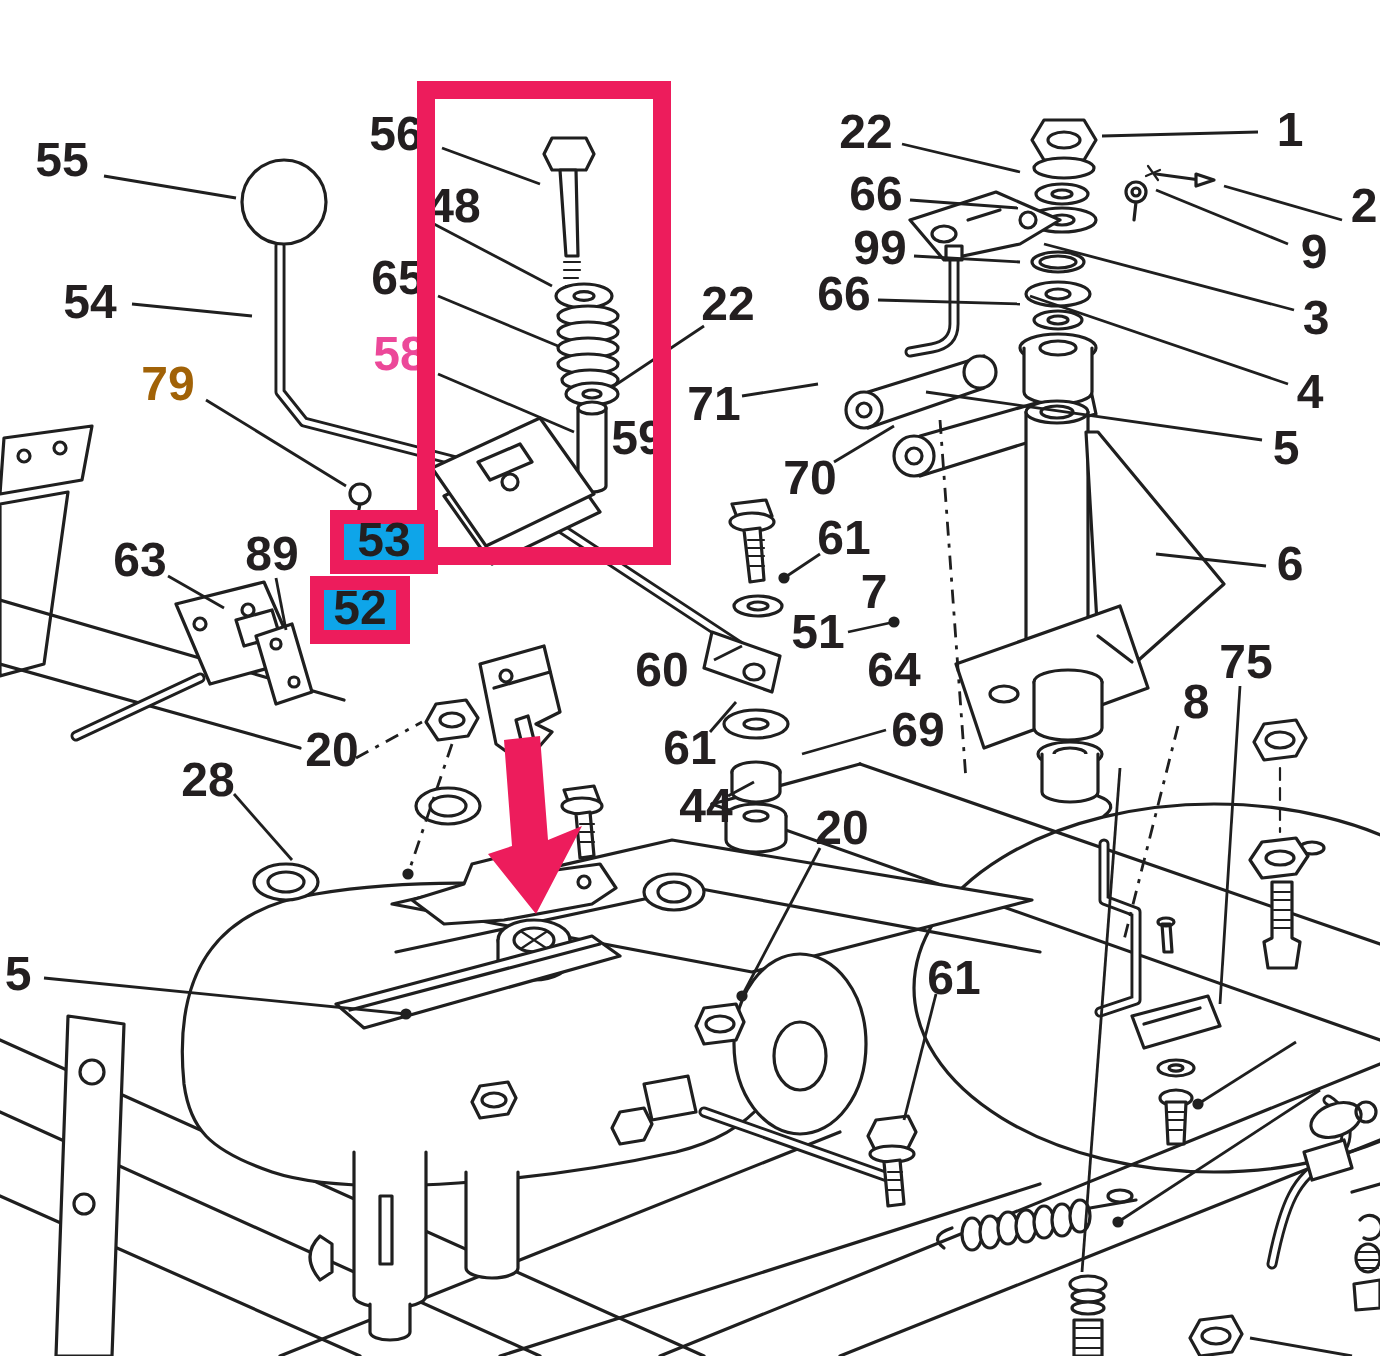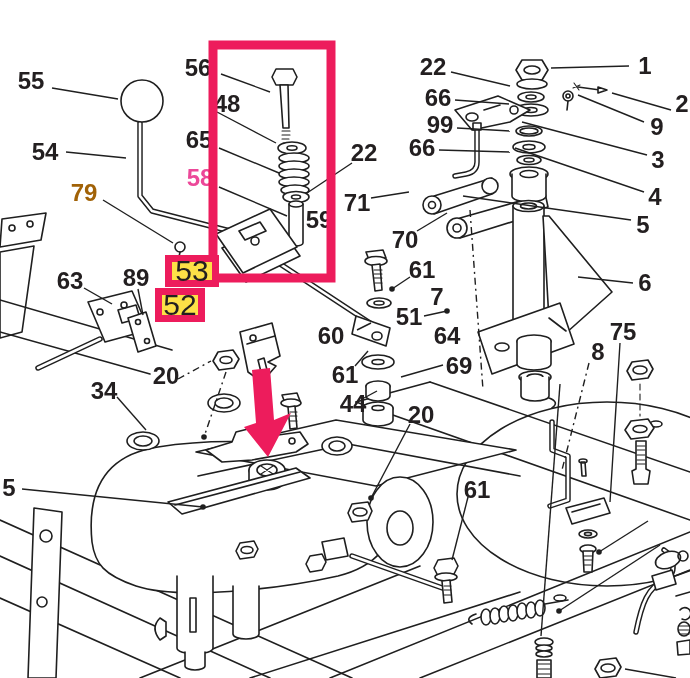--- a/index.html
+++ b/index.html
@@ -7,22 +7,22 @@
          font-family:"Liberation Sans", sans-serif;}
   #artwork, #overlay-svg{position:absolute;left:0;top:0;}
   #label-layer{position:absolute;left:0;top:0;width:100%;height:100%;pointer-events:none;}
   .ln{fill:none;stroke:#1f1f1f;stroke-width:1.6;stroke-linecap:round;stroke-linejoin:round;}
   .lnw{fill:#ffffff;stroke:#1f1f1f;stroke-width:1.6;stroke-linecap:round;stroke-linejoin:round;}
   .thin{stroke-width:1.1;}
   .tube{fill:none;stroke:#1f1f1f;stroke-width:5.5;stroke-linecap:round;stroke-linejoin:round;}
   .tubeIn{fill:none;stroke:#ffffff;stroke-width:2.6;stroke-linecap:round;stroke-linejoin:round;}
   .plabel{position:absolute;transform:translate(-50%,-50%);color:#231f20;
           font-size:24px;font-weight:700;line-height:1;white-space:nowrap;}
-  .boxedlabel{position:absolute;color:#231f20;font-size:30px;font-weight:400;line-height:1;
-          background:#fde047;border-style:solid;padding:2px 4px;box-sizing:border-box;
+  .boxedlabel{position:absolute;color:#231f20;font-size:24px;font-weight:700;line-height:1;
+          background:#0ea5e9;border-style:solid;padding:2px 4px;box-sizing:border-box;
           display:flex;align-items:center;justify-content:center;}
   .leader{stroke:#1f1f1f;stroke-width:1.4;fill:none;}
   .leader.dashed{stroke-dasharray:7 4 2 4;}
 </style>
 </head>
 <body>
 
 <div id="stage">
 
   <svg id="artwork" width="690" height="678" viewBox="0 0 690 678">
@@ -361,21 +361,21 @@
       <div class="plabel" style="left: 437px; top: 297px; color: rgb(35, 31, 32);">7</div>
       <div class="plabel" style="left: 409px; top: 317px; color: rgb(35, 31, 32);">51</div>
       <div class="plabel" style="left: 447px; top: 336px; color: rgb(35, 31, 32);">64</div>
       <div class="plabel" style="left: 459px; top: 366px; color: rgb(35, 31, 32);">69</div>
       <div class="plabel" style="left: 331px; top: 336px; color: rgb(35, 31, 32);">60</div>
       <div class="plabel" style="left: 345px; top: 375px; color: rgb(35, 31, 32);">61</div>
       <div class="plabel" style="left: 353px; top: 404px; color: rgb(35, 31, 32);">44</div>
       <div class="plabel" style="left: 166px; top: 376px; color: rgb(35, 31, 32);">20</div>
       <div class="plabel" style="left: 70px; top: 281px; color: rgb(35, 31, 32);">63</div>
       <div class="plabel" style="left: 136px; top: 278px; color: rgb(35, 31, 32);">89</div>
-      <div class="plabel" style="left: 104px; top: 391px; color: rgb(35, 31, 32);">34</div>
+      <div class="plabel" style="left: 104px; top: 391px; color: rgb(35, 31, 32);">28</div>
       <div class="plabel" style="left: 9px; top: 488px; color: rgb(35, 31, 32);">5</div>
       <div class="plabel" style="left: 421px; top: 415px; color: rgb(35, 31, 32);">20</div>
       <div class="plabel" style="left: 477px; top: 490px; color: rgb(35, 31, 32);">61</div>
       <div class="plabel" style="left: 433px; top: 67px; color: rgb(35, 31, 32);">22</div>
       <div class="plabel" style="left: 438px; top: 98px; color: rgb(35, 31, 32);">66</div>
       <div class="plabel" style="left: 440px; top: 125px; color: rgb(35, 31, 32);">99</div>
       <div class="plabel" style="left: 422px; top: 148px; color: rgb(35, 31, 32);">66</div>
       <div class="plabel" style="left: 645px; top: 66px; color: rgb(35, 31, 32);">1</div>
       <div class="plabel" style="left: 682px; top: 104px; color: rgb(35, 31, 32);">2</div>
       <div class="plabel" style="left: 657px; top: 127px; color: rgb(35, 31, 32);">9</div>

